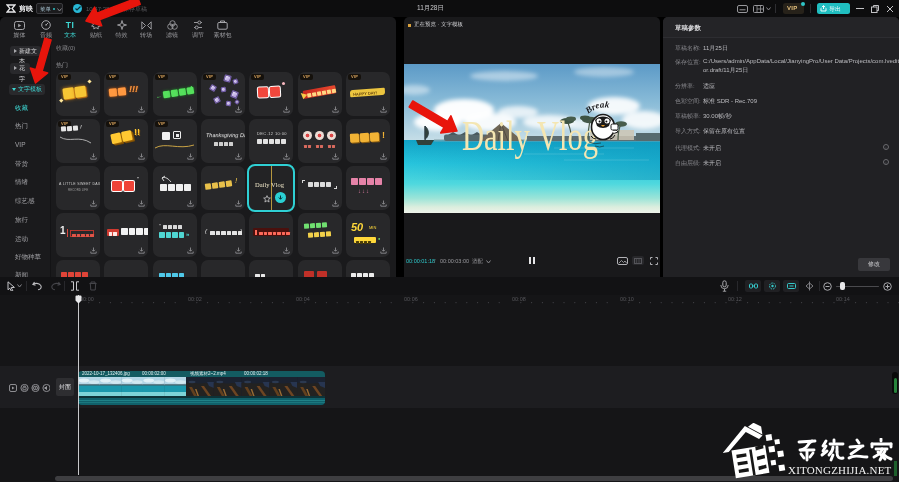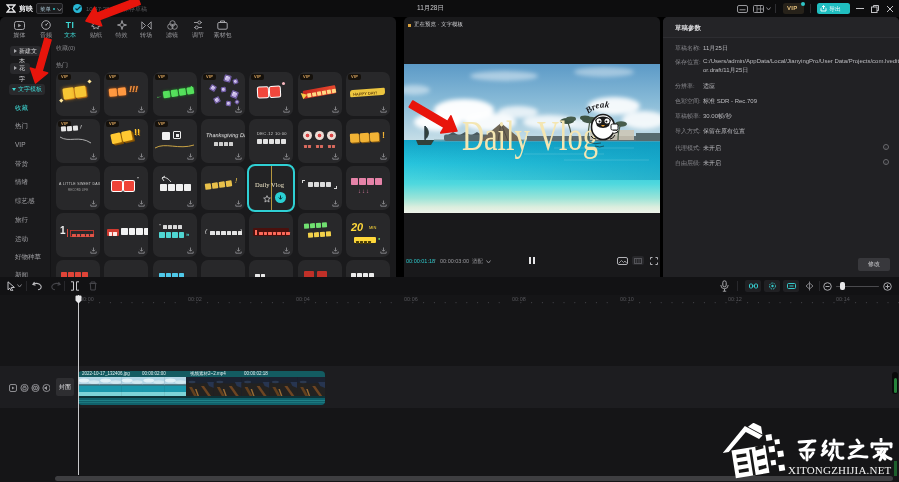--- a/index.html
+++ b/index.html
@@ -423,21 +423,21 @@
       </svg>
     </div>
 <div class="c" style="left:298px;top:213px">
       <span class="ct" style="left:6px;top:10px;transform:rotate(-4deg);line-height:0"><i style="display:inline-block;width:5px;height:5px;background:#70e070;border-radius:0.7px;margin-right:1px;"></i><i style="display:inline-block;width:5px;height:5px;background:#70e070;border-radius:0.7px;margin-right:1px;"></i><i style="display:inline-block;width:5px;height:5px;background:#70e070;border-radius:0.7px;margin-right:1px;"></i><i style="display:inline-block;width:5px;height:5px;background:#70e070;border-radius:0.7px;margin-right:1px;"></i></span>
       <span class="ct" style="left:10px;top:19px;transform:rotate(-4deg);line-height:0"><i style="display:inline-block;width:5px;height:5px;background:#f2d04a;border-radius:0.7px;margin-right:1px;"></i><i style="display:inline-block;width:5px;height:5px;background:#f2d04a;border-radius:0.7px;margin-right:1px;"></i><i style="display:inline-block;width:5px;height:5px;background:#f2d04a;border-radius:0.7px;margin-right:1px;"></i><i style="display:inline-block;width:5px;height:5px;background:#f2d04a;border-radius:0.7px;margin-right:1px;"></i></span>
       <svg class="dl" width="7" height="7" viewBox="0 0 7 7">
         <path d="M3.5,0.5 L3.5,4 M2,2.8 L3.5,4.3 L5,2.8 M0.8,4.5 L0.8,6.2 L6.2,6.2 L6.2,4.5" fill="none" stroke="#97979b" stroke-width=".8"></path>
       </svg>
     </div>
 <div class="c" style="left:346px;top:213px">
-      <span class="ct" style="left:5px;top:8px;font-size:11px;font-weight:bold;font-style:italic;color:#ffd83a">20</span>
+      <span class="ct" style="left:5px;top:8px;font-size:11px;font-weight:bold;font-style:italic;color:#ffd83a">50</span>
       <span class="ct" style="left:23px;top:12px;font-size:4px;color:#ffd83a">MIN</span>
       <span class="ct" style="left:8px;top:24px;width:22px;height:6px;background:#ffd83a;border-radius:1px"></span>
       <span class="ct" style="left:10px;top:25.5px;transform:rotate(0deg);line-height:0"><i style="display:inline-block;width:3px;height:3px;background:#4a3c08;border-radius:0.4px;margin-right:1px;"></i><i style="display:inline-block;width:3px;height:3px;background:#4a3c08;border-radius:0.4px;margin-right:1px;"></i><i style="display:inline-block;width:3px;height:3px;background:#4a3c08;border-radius:0.4px;margin-right:1px;"></i><i style="display:inline-block;width:3px;height:3px;background:#4a3c08;border-radius:0.4px;margin-right:1px;"></i></span>
       <span class="ct" style="left:32px;top:23px;font-size:4px;color:#7ae070">●</span>
       <svg class="dl" width="7" height="7" viewBox="0 0 7 7">
         <path d="M3.5,0.5 L3.5,4 M2,2.8 L3.5,4.3 L5,2.8 M0.8,4.5 L0.8,6.2 L6.2,6.2 L6.2,4.5" fill="none" stroke="#97979b" stroke-width=".8"></path>
       </svg>
     </div>
 <div class="c" style="left:56px;top:260px">
       <span class="ct" style="left:5px;top:12px;transform:rotate(0deg);line-height:0"><i style="display:inline-block;width:6px;height:6px;background:#e04438;border-radius:0.8px;margin-right:1px;"></i><i style="display:inline-block;width:6px;height:6px;background:#e04438;border-radius:0.8px;margin-right:1px;"></i><i style="display:inline-block;width:6px;height:6px;background:#e04438;border-radius:0.8px;margin-right:1px;"></i><i style="display:inline-block;width:6px;height:6px;background:#e04438;border-radius:0.8px;margin-right:1px;"></i></span>

